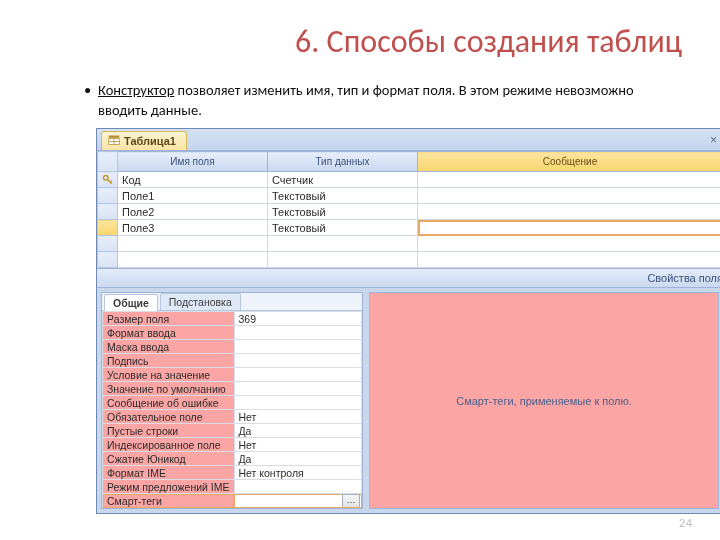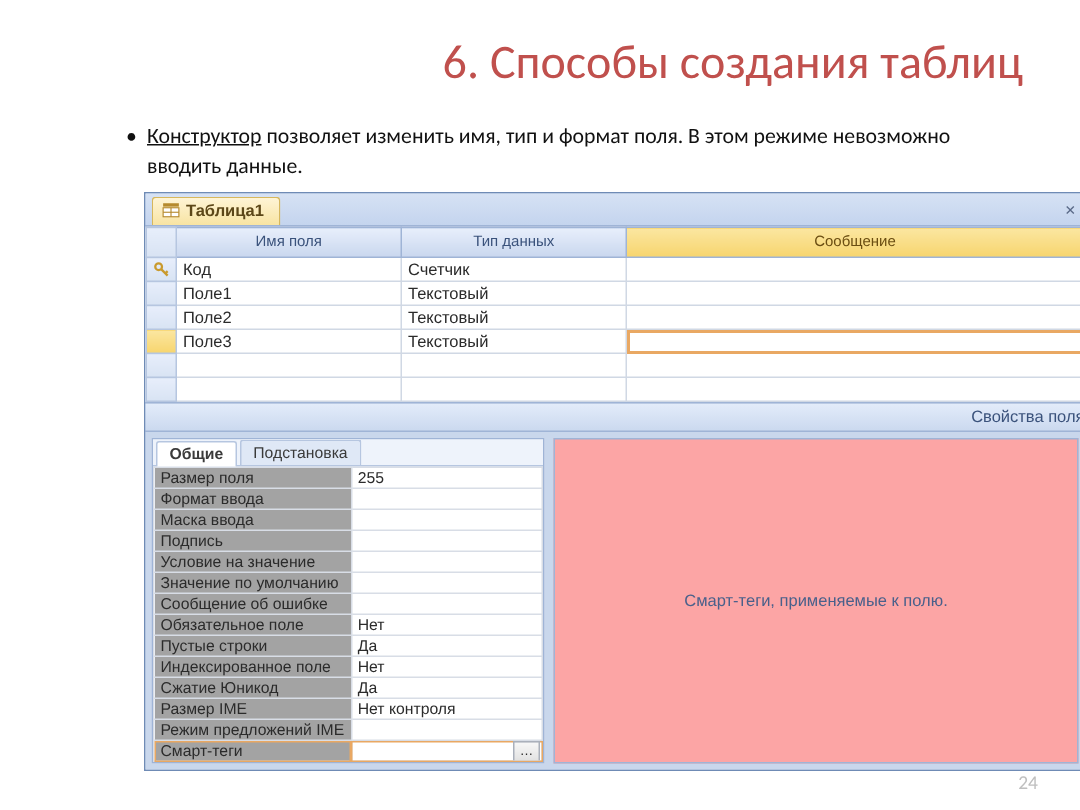--- a/index.html
+++ b/index.html
@@ -158,21 +158,21 @@
   }
   .proptable td {
     border: 1px solid #d8dde6;
     height: 14px;
     padding: 0 4px;
     white-space: nowrap;
     overflow: hidden;
   }
   .proptable td.pname {
     width: 128px;
-    background: #a3a3a3;
+    background: #fca5a5;
     margin-left: 28px;
   }
   .selprop td { outline: 1px solid #e9a863; outline-offset:-1px; }
   .selprop .pval { position: relative; }
   .ellips {
     position: absolute;
     right: 1px; top: 0; height: 14px; width: 18px;
     background: linear-gradient(#f7f7f7,#e2e2e2);
     border: 1px solid #aab0bb;
     font-size: 9px;
@@ -284,21 +284,21 @@
   <div class="propsarea">
     <div class="propsleft">
       <div class="ptabs">
         <div class="ptab active">Общие</div>
         <div class="ptab">Подстановка</div>
       </div>
       <table class="proptable">
         <tbody>
             <tr>
               <td class="pname">Размер поля</td>
-              <td class="pval">255</td>
+              <td class="pval">369</td>
             </tr>
         <tr>
               <td class="pname">Формат ввода</td>
               <td class="pval"></td>
             </tr>
         <tr>
               <td class="pname">Маска ввода</td>
               <td class="pval"></td>
             </tr>
         <tr>
@@ -327,21 +327,21 @@
             </tr>
         <tr>
               <td class="pname">Индексированное поле</td>
               <td class="pval">Нет</td>
             </tr>
         <tr>
               <td class="pname">Сжатие Юникод</td>
               <td class="pval">Да</td>
             </tr>
         <tr>
-              <td class="pname">Размер IME</td>
+              <td class="pname">Формат IME</td>
               <td class="pval">Нет контроля</td>
             </tr>
         <tr>
               <td class="pname">Режим предложений IME</td>
               <td class="pval"></td>
             </tr>
         <tr class="selprop">
               <td class="pname">Смарт-теги</td>
               <td class="pval"><span></span><span class="ellips">…</span></td>
             </tr>

